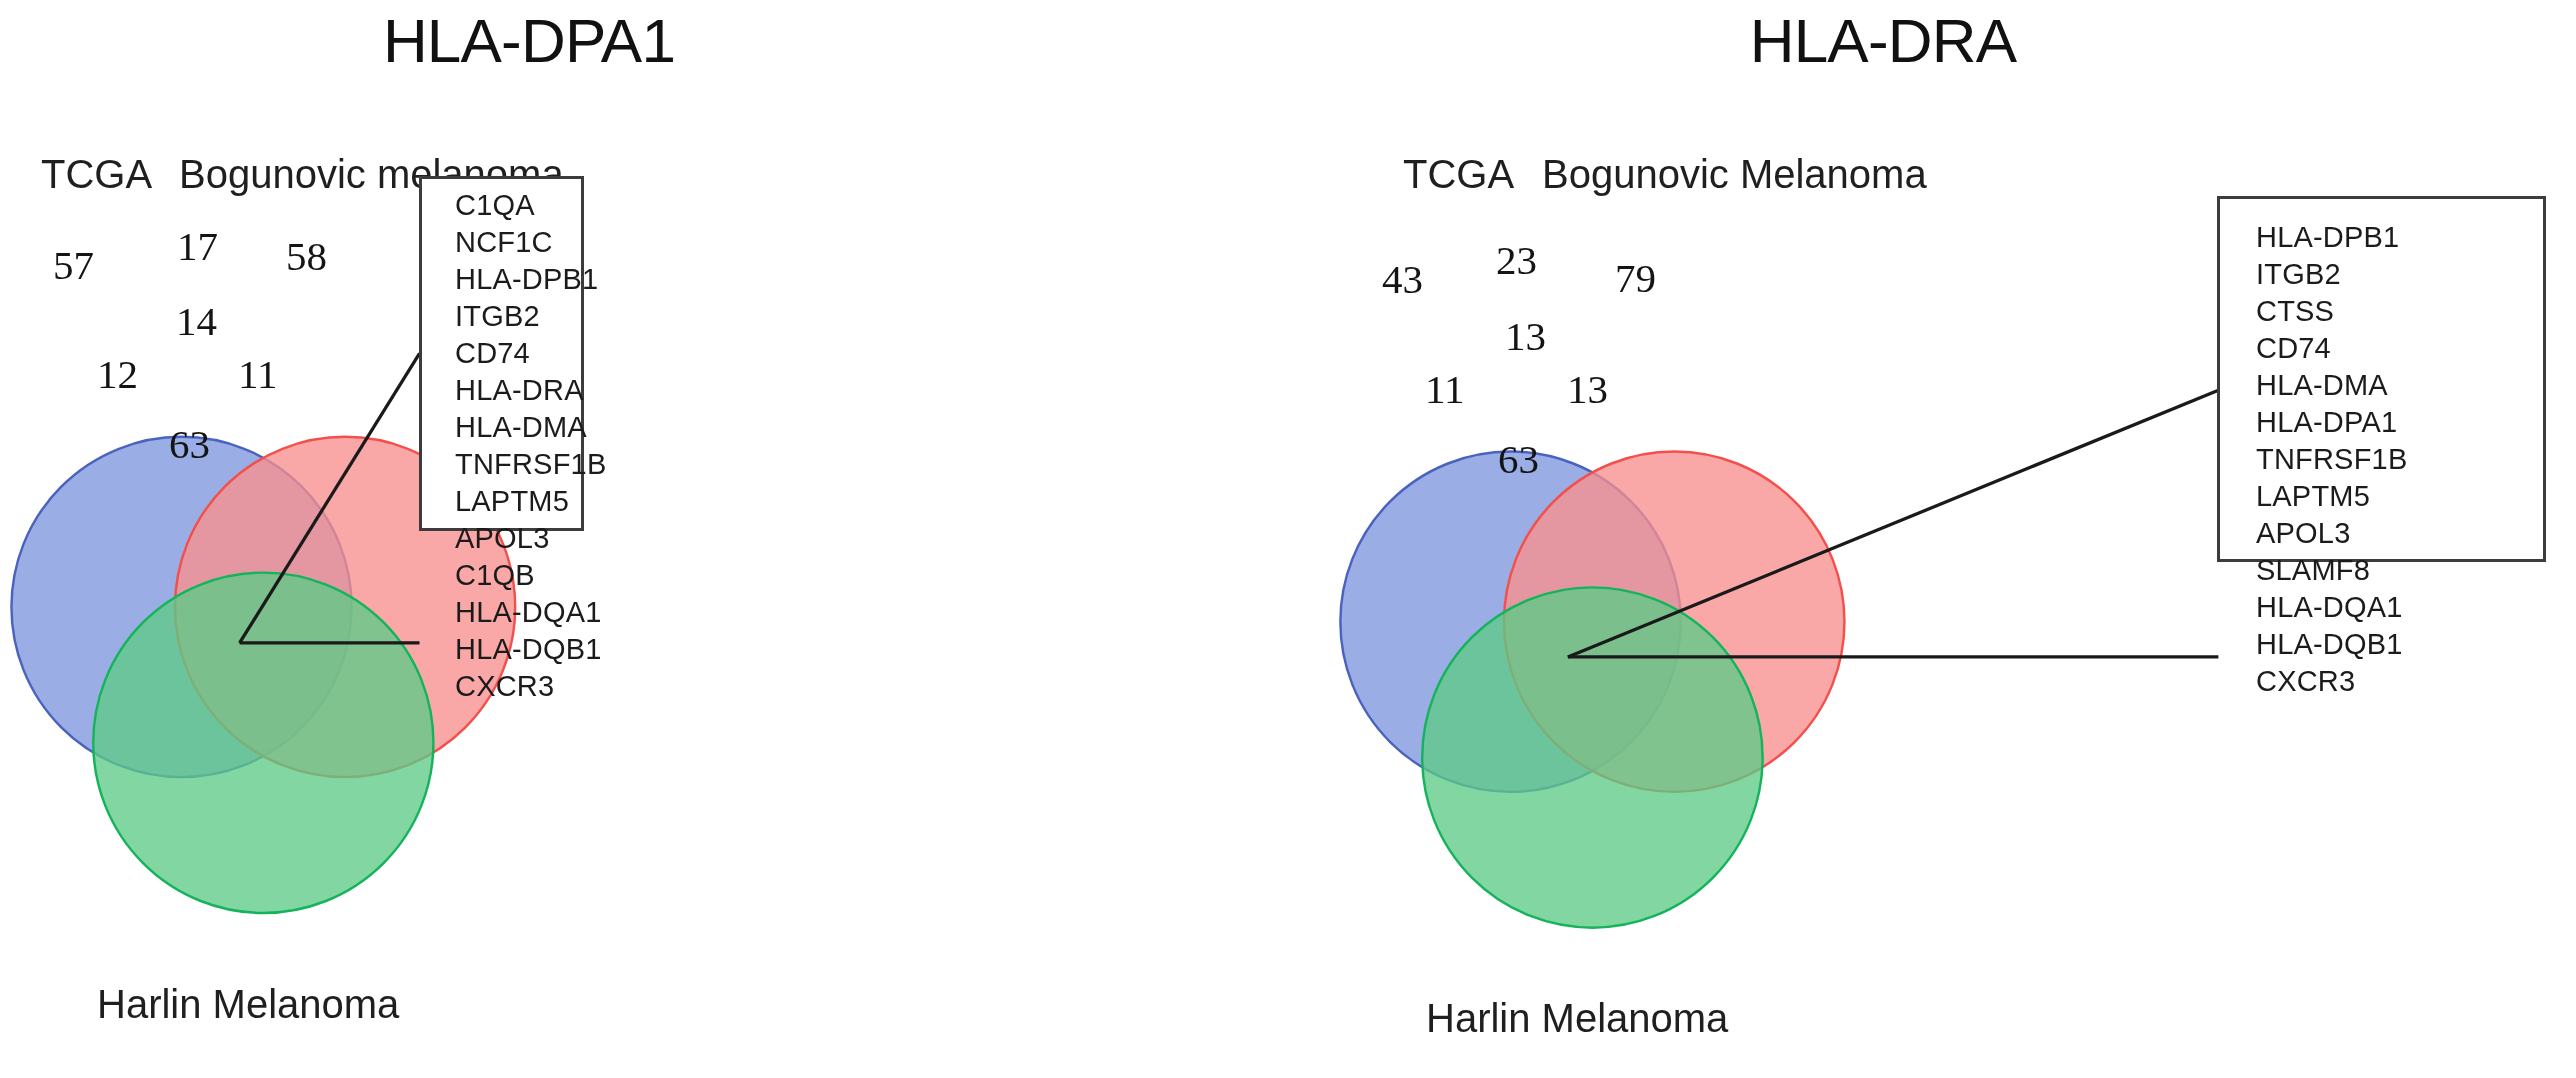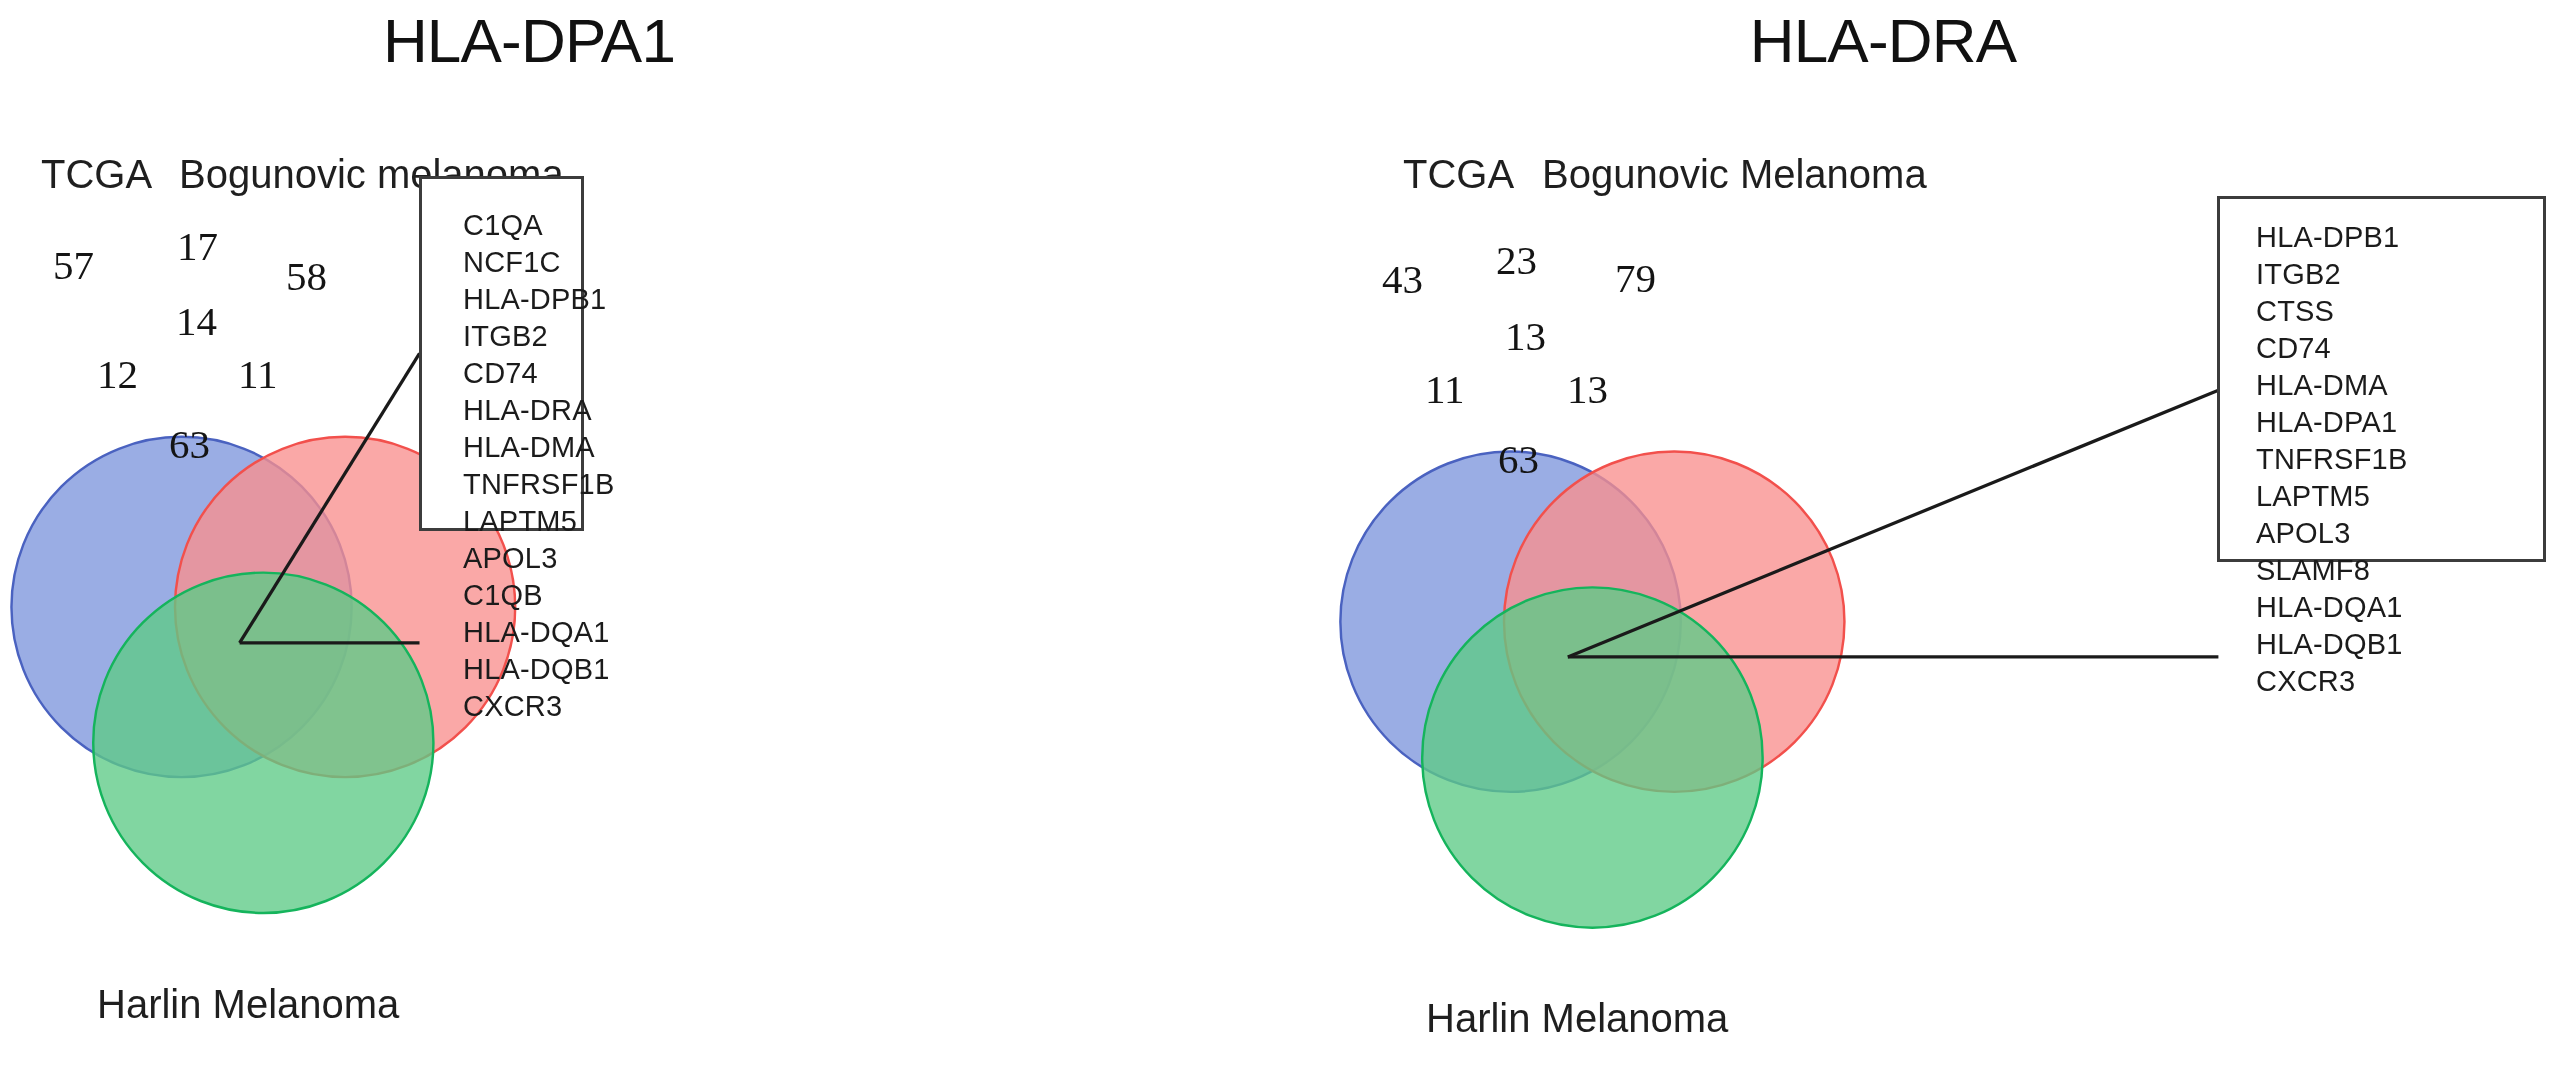--- a/index.html
+++ b/index.html
@@ -100,28 +100,28 @@
       <path d="M 293 786 L 513 786"></path>
     </g>
   </svg>
 
   <div class="set-label" style="left:41px; top:152px;">TCGA</div>
   <div class="set-label" style="left:179px; top:152px;">Bogunovic melanoma</div>
   <div class="set-label" style="left:97px; top:982px;">Harlin Melanoma</div>
 
   <div class="count-label" style="left:53px; top:241px;">57</div>
   <div class="count-label" style="left:177px; top:222px;">17</div>
-  <div class="count-label" style="left:286px; top:252px;">58</div>
+  <div class="count-label" style="left:286px; top:232px;">58</div>
   <div class="count-label" style="left:97px; top:350px;">12</div>
   <div class="count-label" style="left:176px; top:297px;text-align:center;">14</div>
   <div class="count-label" style="left:238px; top:350px;">11</div>
   <div class="count-label" style="left:169px; top:420px;">63</div>
 
   <div class="gene-box" style="left:419px; top:176px; width:165px; height:355px;">
-    <ul class="gene-list" id="gene-list-left" style="left:33px; top:28px; position:absolute;margin-left:8px;">
+    <ul class="gene-list" id="gene-list-left" style="left:33px; top:8px; position:absolute;">
         <li>C1QA</li>
         <li>NCF1C</li>
         <li>HLA-DPB1</li>
         <li>ITGB2</li>
         <li>CD74</li>
         <li>HLA-DRA</li>
         <li>HLA-DMA</li>
         <li>TNFRSF1B</li>
         <li>LAPTM5</li>
         <li>APOL3</li>

